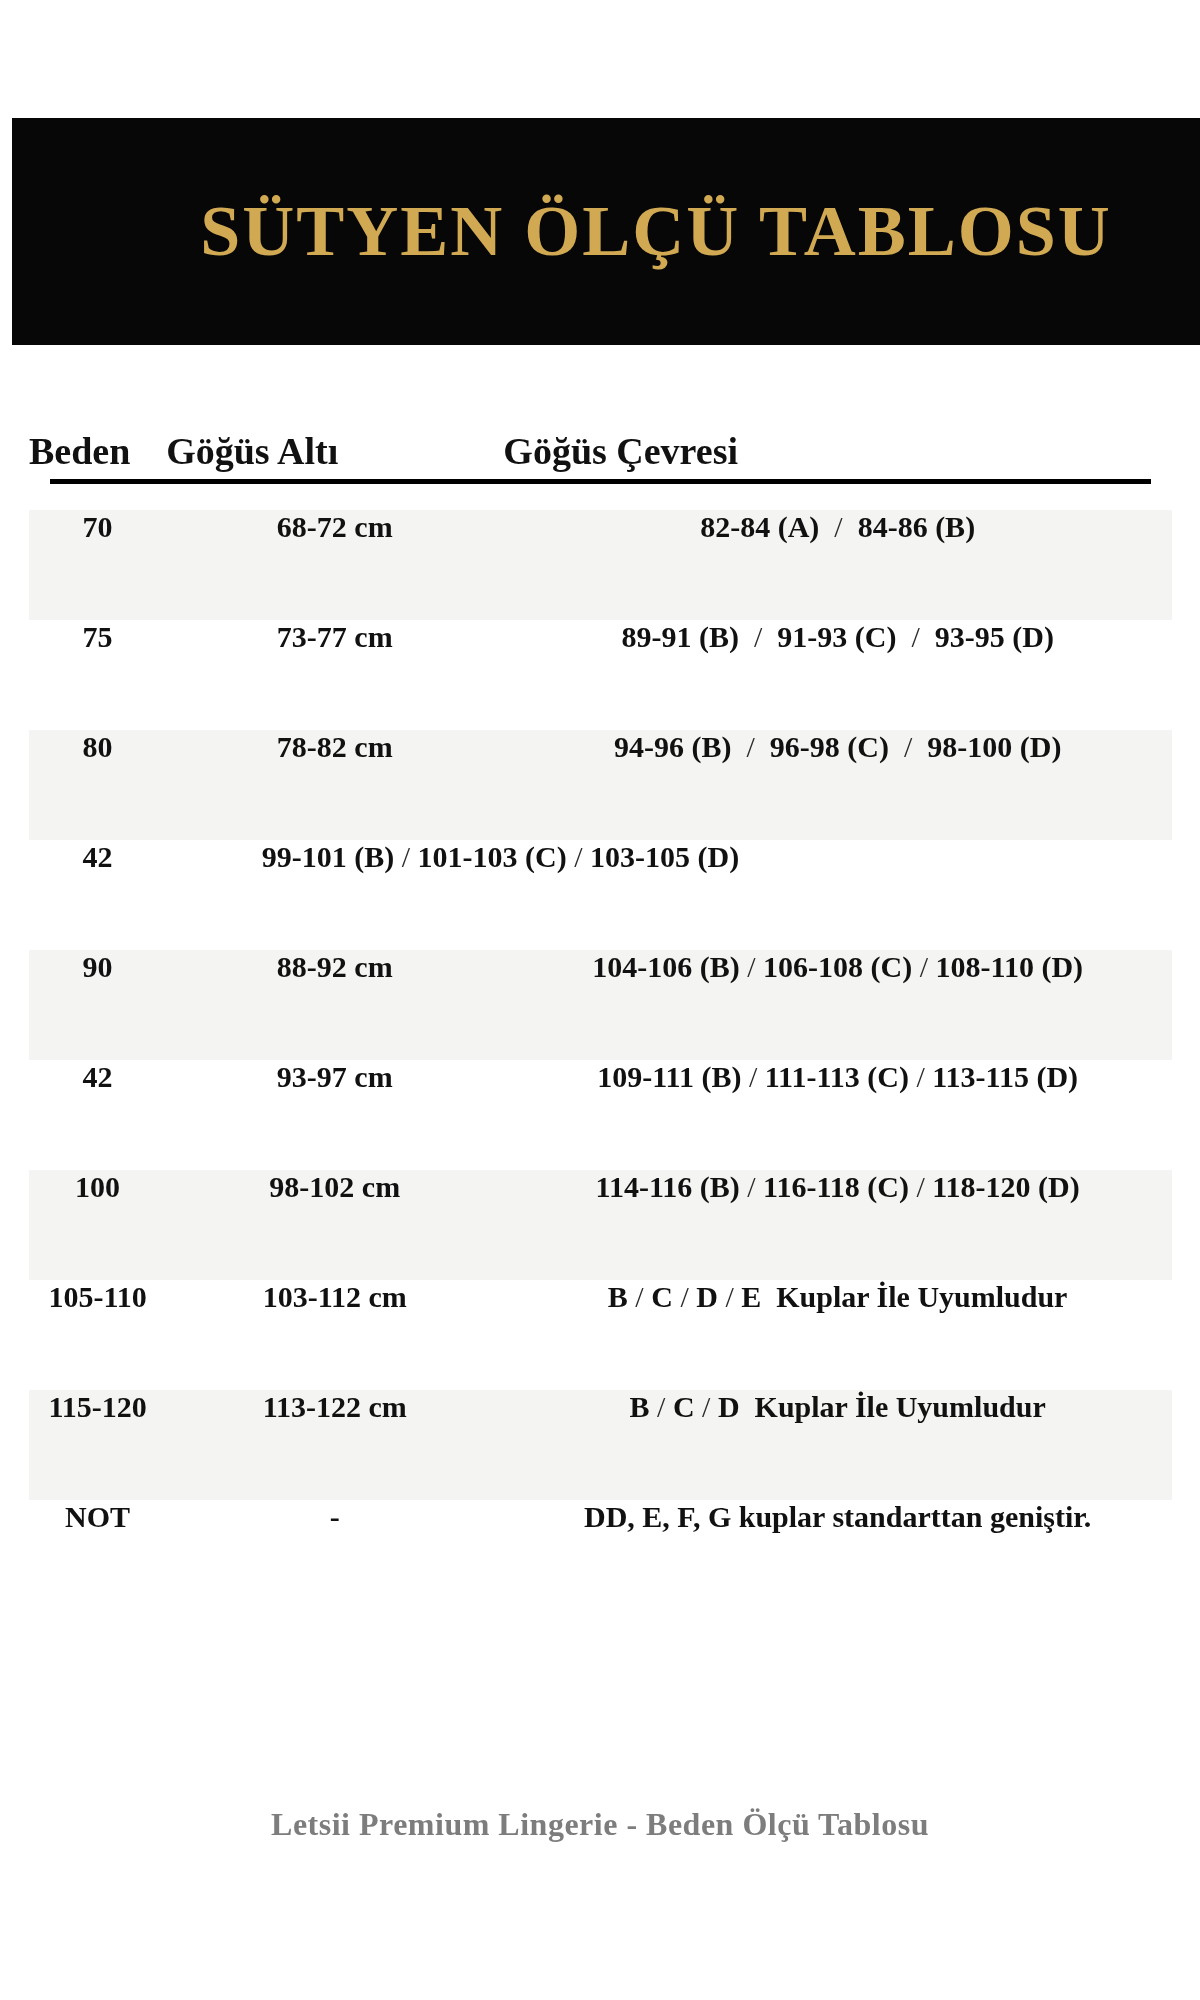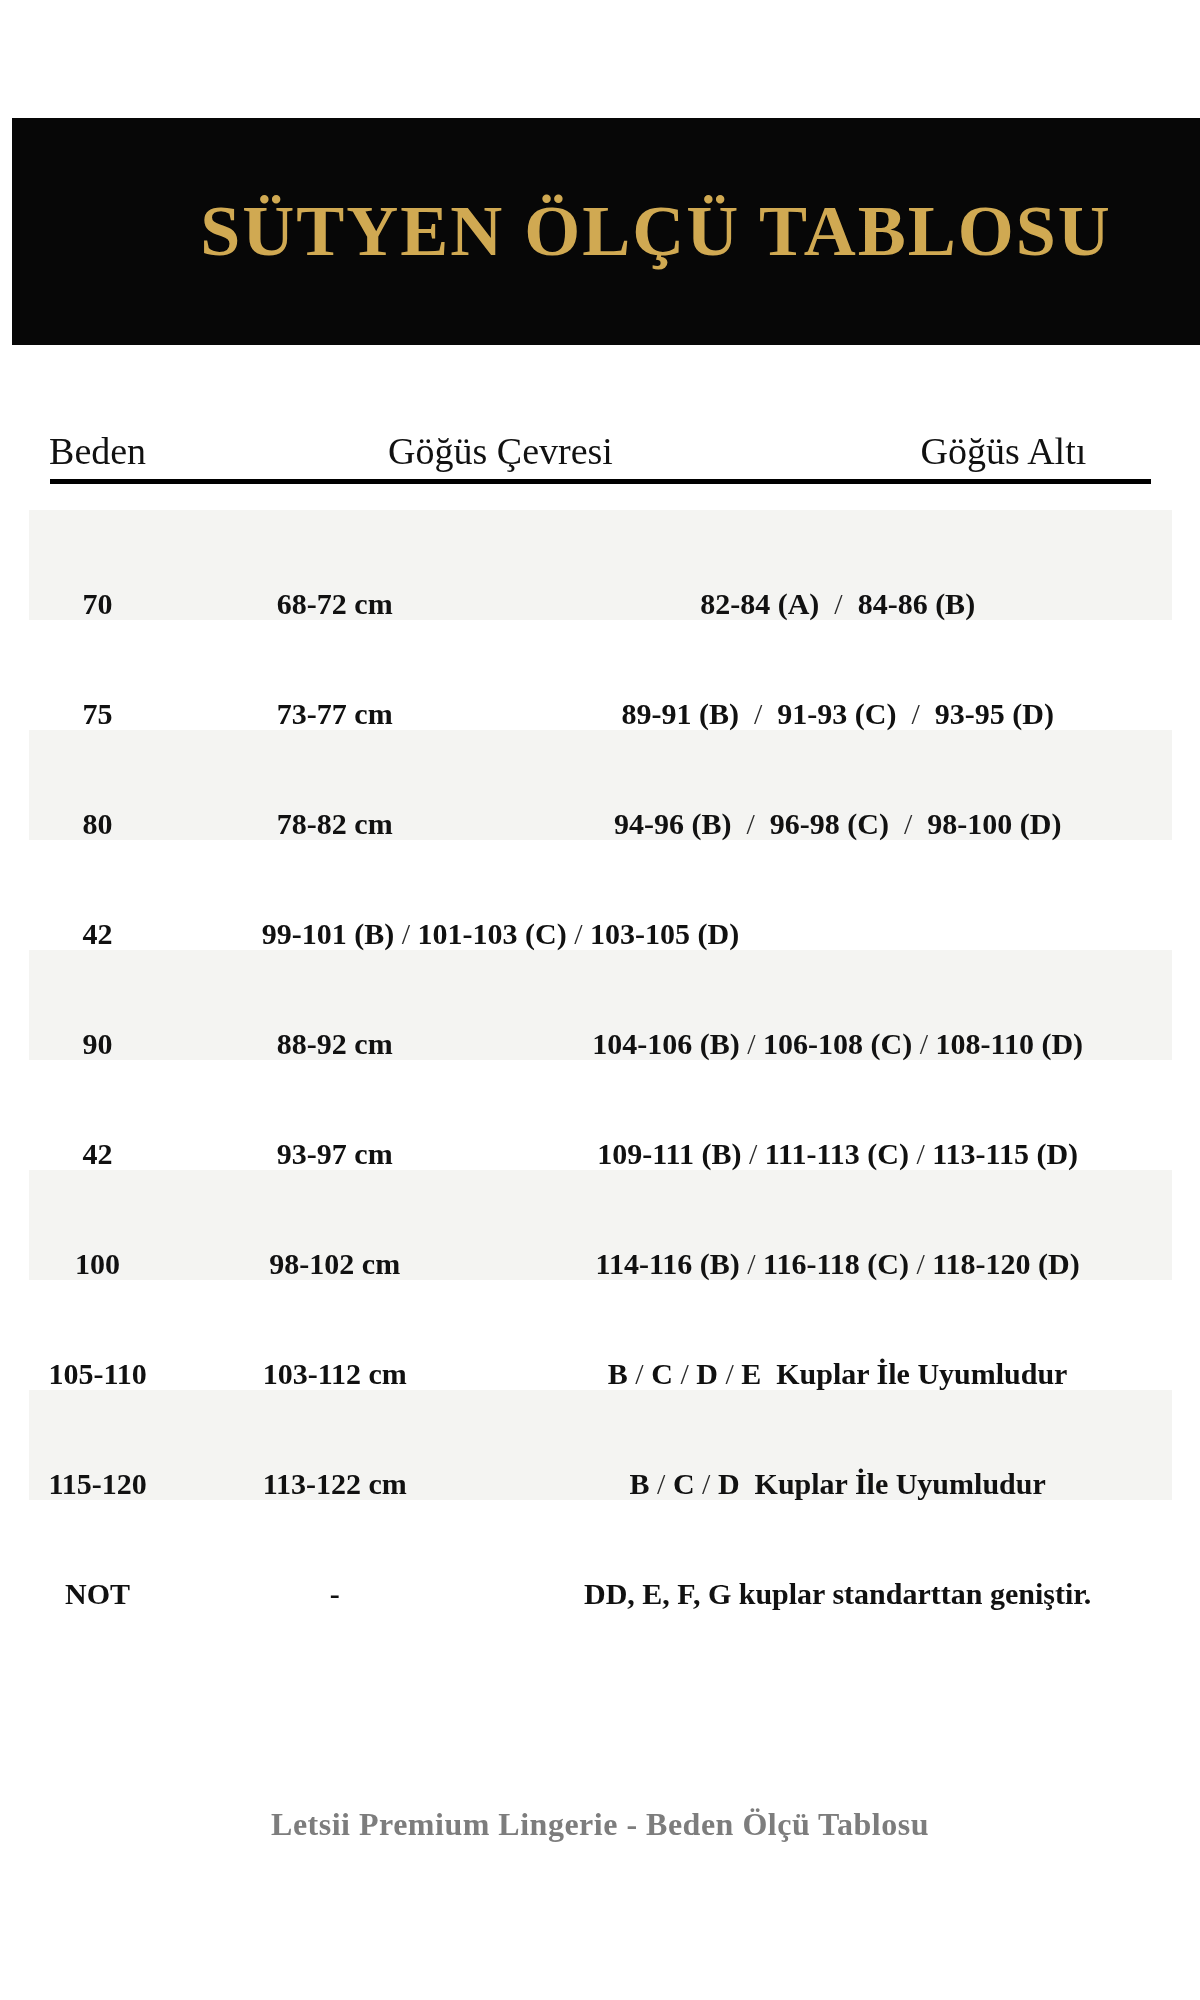--- a/index.html
+++ b/index.html
@@ -46,22 +46,21 @@
     top: 415px;
     width: 1143px;
   }
   .thead {
     display: flex;
     align-items: flex-end;
     height: 58px;
   }
   .th {
     font-size: 38px;
-    font-weight: 400;
-    text-align: center;
+    font-weight: 700;
     line-height: 1.1;
     white-space: nowrap;
   }
   .col-beden   { width: 12%;   flex: 0 0 12%; }
   .col-alt     { width: 29.5%; flex: 0 0 29.5%; }
   .col-cevre   { width: 58.5%; flex: 0 0 58.5%; }
 
   .head-rule {
     position: absolute;
     left: 21px;
@@ -72,21 +71,21 @@
   }
 
   .tbody {
     position: absolute;
     left: 0;
     top: 95px;   
     width: 100%;
   }
   .row {
     display: flex;
-    align-items: flex-end;
+    align-items: flex-start;
     height: 110px;
     background: transparent;
   }
   .row.shaded {
     background: var(--row-shade, #f4f4f2);
   }
   .cell {
     font-size: 30px;
     font-weight: 700;
     text-align: center;
@@ -117,22 +116,22 @@
 
 <div class="page" style="--banner-bg: #070707; --gold: #d0a952; --row-shade: #f4f4f2; --text-color: #111111; --footer-color: #7d7d7d; --page-bg: #ffffff;">
 
   <div class="banner">
     <h1>SÜTYEN ÖLÇÜ TABLOSU</h1>
   </div>
 
   <div class="table">
     <div class="thead">
       <div class="th col-beden">Beden</div>
+      <div class="th col-alt">Göğüs Altı</div>
       <div class="th col-cevre">Göğüs Çevresi</div>
-      <div class="th col-alt">Göğüs Altı</div>
     </div>
     <div class="head-rule"></div>
     <div class="tbody">
   <div class="row shaded">
     <div class="cell col-beden">70</div>
     <div class="cell col-alt">68-72 cm</div>
     <div class="cell col-cevre">82-84 (A)  <span class="sl">/</span>  84-86 (B)</div>
   </div>
 
   <div class="row">

